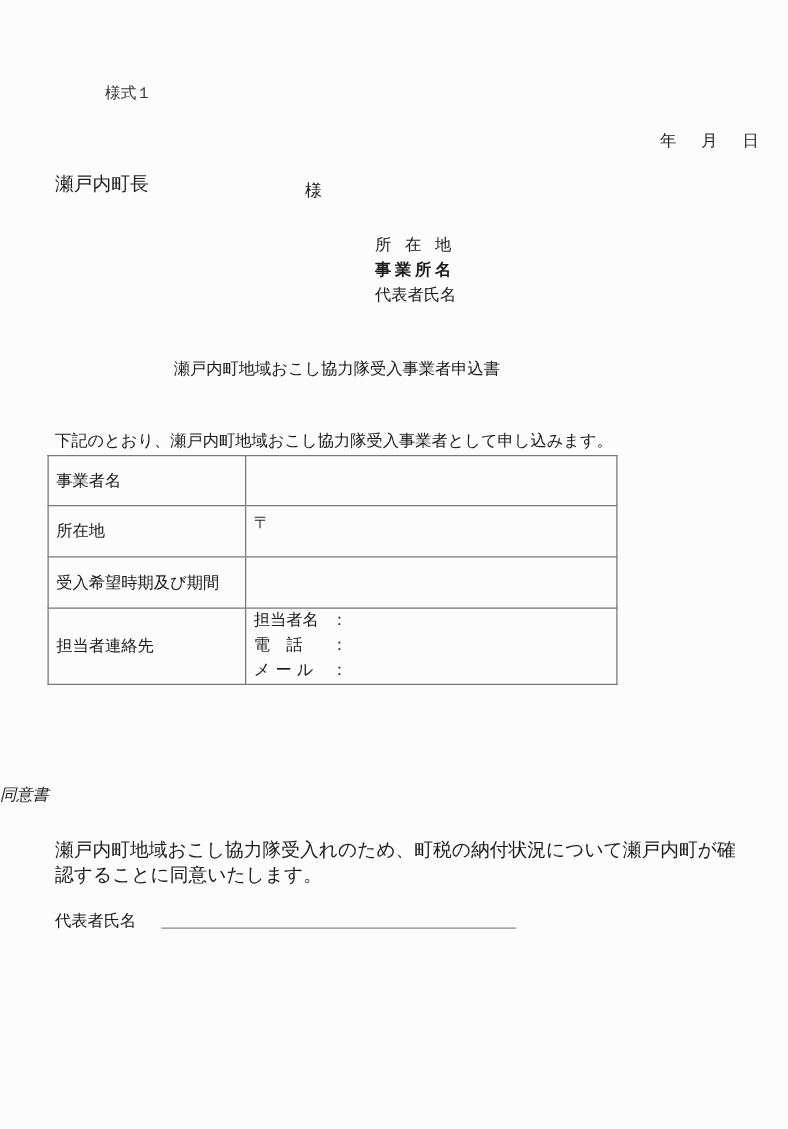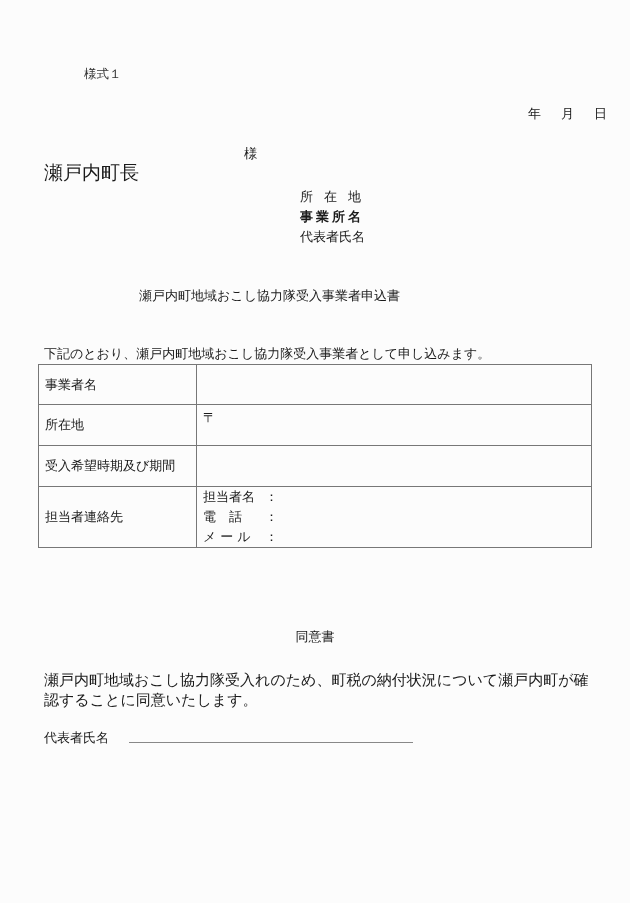--- a/index.html
+++ b/index.html
@@ -13,48 +13,48 @@
     overflow: hidden;
   }
   .abs { position: absolute; white-space: nowrap; line-height: 1; }
   .serif { font-family: "DejaVu Serif", "Liberation Serif", serif; }
 
   #form-number { left: 44px; top: 68px; font-size: 12.5px; color: #333; margin-left: 40px; }
   #date-line { left: 528px; top: 107px; font-size: 13px; }
   #date-line span { display: inline-block; }
   #date-line .gap { width: 20px; }
 
-  #addressee { left: 44px; top: 163px; font-size: 19px; }
+  #addressee { left: 44px; top: 140px; font-size: 15px; }
   #honorific { left: 244px; top: 147px; font-size: 13.5px; }
 
   #applicant-block { left: 300px; top: 187px; font-size: 13px; }
   #applicant-block div { line-height: 20px; height: 20px; }
   .spaced3 { letter-spacing: 11px; }
   .spaced4 { letter-spacing: 3px; font-weight: bold; }
 
   #doc-title { left: 0; width: 539px; text-align: center; top: 289px; font-size: 13px; }
   #intro { left: 44px; top: 347px; font-size: 13px; text-align: right; }
 
   #info-table {
     position: absolute; left: 38px; top: 364px;
-    width: 554px; border-collapse: collapse;
+    width: 456px; border-collapse: collapse;
     font-size: 13px;
   }
   #info-table td {
     border: 1px solid #777;
     padding: 0 0 0 6px;
     vertical-align: middle;
   }
   #info-table td.label { width: 151px; }
   #info-table td.value { vertical-align: top; padding-top: 4px; }
   #info-table td.value.contact { vertical-align: middle; padding-top: 0; }
   .contact-line { height: 20px; line-height: 20px; }
   .contact-line .k { display: inline-block; width: 62px; }
 
-  #consent-title { left: 0; width: 630px; text-align: center; top: 630px; font-size: 13px; }
+  #consent-title { left: 0; width: 630px; text-align: left; top: 630px; font-size: 13px; font-style: italic; }
   #consent-body { left: 44px; top: 670px; font-size: 15px; line-height: 20px; white-space: normal; width: 552px; }
   #signer-label { left: 44px; top: 731px; font-size: 13px; }
   #signature-line { position: absolute; left: 129px; top: 742px; width: 284px; height: 0; border-top: 1px solid #888; }
 </style>
 </head>
 <body>
 
 <div class="abs serif" id="form-number">様式１</div>
 
 <div class="abs" id="date-line">

